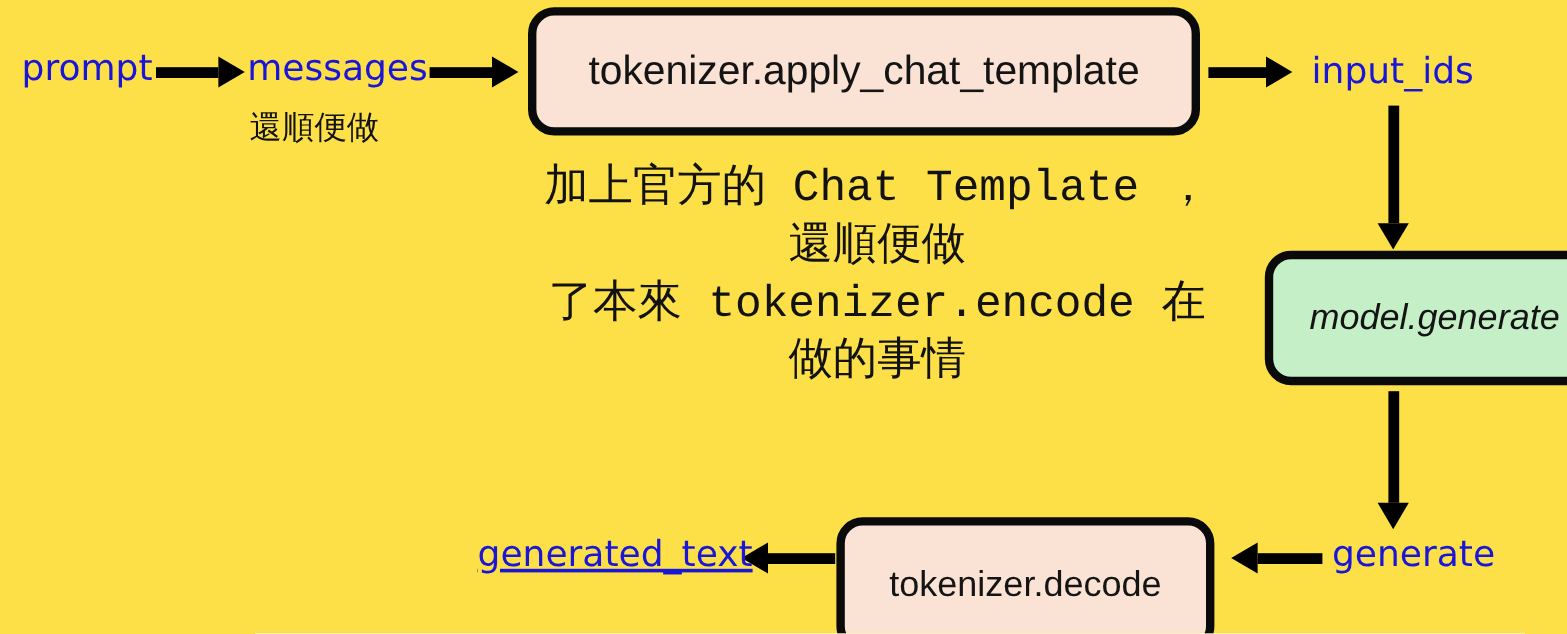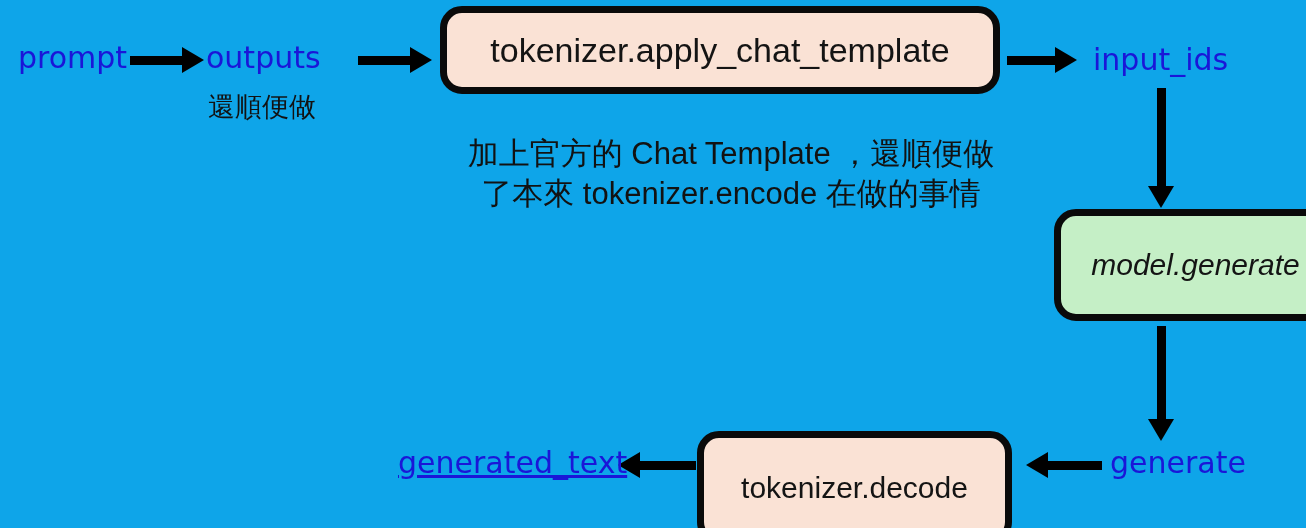--- a/index.html
+++ b/index.html
@@ -4,21 +4,21 @@
 <style>
   html, body {
     margin: 0;
     padding: 0;
     background: #ffffff;
   }
   #canvas {
     position: relative;
     width: 1306px;
     height: 528px;
-    background: #0ea5e9;
+    background: #fde047;
     overflow: hidden;
     font-family: "Liberation Sans", "DejaVu Sans", sans-serif;
   }
   
   .var-label {
     position: absolute;
     color: #1a16d8;
     font-family: "DejaVu Sans", "Liberation Sans", sans-serif;
     font-size: 30px;
     line-height: 1;
@@ -34,43 +34,43 @@
     align-items: center;
     justify-content: center;
     color: #141414;
     font-family: "Liberation Sans", "DejaVu Sans", sans-serif;
     white-space: nowrap;
   }
   .box-peach { background: #fae2d5; }
   .box-green { background: #c5efc6; }
 
   #box-apply-chat-template {
-    left: 440px; top: 6px; width: 560px; height: 88px;
+    left: 440px; top: 6px; width: 560px; height: 107px;
     font-size: 34px;
   }
   #box-model-generate {
     left: 1054px; top: 209px; width: 283px; height: 112px;
     font-size: 30px;
     font-style: italic;
   }
   #box-tokenizer-decode {
     left: 697px; top: 411px; width: 315px; height: 113px;
     font-size: 30px;
     margin-top: 20px;
   }
 
   
   #annotation {
     position: absolute;
     left: 446px;
     top: 134px;
     width: 570px;
     color: #121212;
-    font-family: Liberation Sans, sans-serif;
-    font-size: 31px;
+    font-family: Liberation Mono, monospace;
+    font-size: 37px;
     line-height: 1.30;
     text-align: center;
     white-space: pre-line;
   }
 
   
   .arrow { position: absolute; }
   .arrow .shaft { position: absolute; background: #000000; }
   .arrow .head  { position: absolute; width: 0; height: 0; }
 
@@ -134,21 +134,21 @@
 
 <div id="canvas">
 
   <div class="var-label" id="label-prompt">prompt</div>
 
   <div class="arrow right" id="arrow-prompt-messages">
     <span class="shaft"></span>
     <span class="head"></span>
   </div>
 
-  <div class="var-label" id="label-messages">outputs</div>
+  <div class="var-label" id="label-messages">messages</div>
 
   <div class="var-label" id="label-messages-note">還順便做</div>
 
   <div class="arrow right" id="arrow-messages-apply">
     <span class="shaft"></span>
     <span class="head"></span>
   </div>
 
   <div class="box box-peach" id="box-apply-chat-template">tokenizer.apply_chat_template</div>
 

